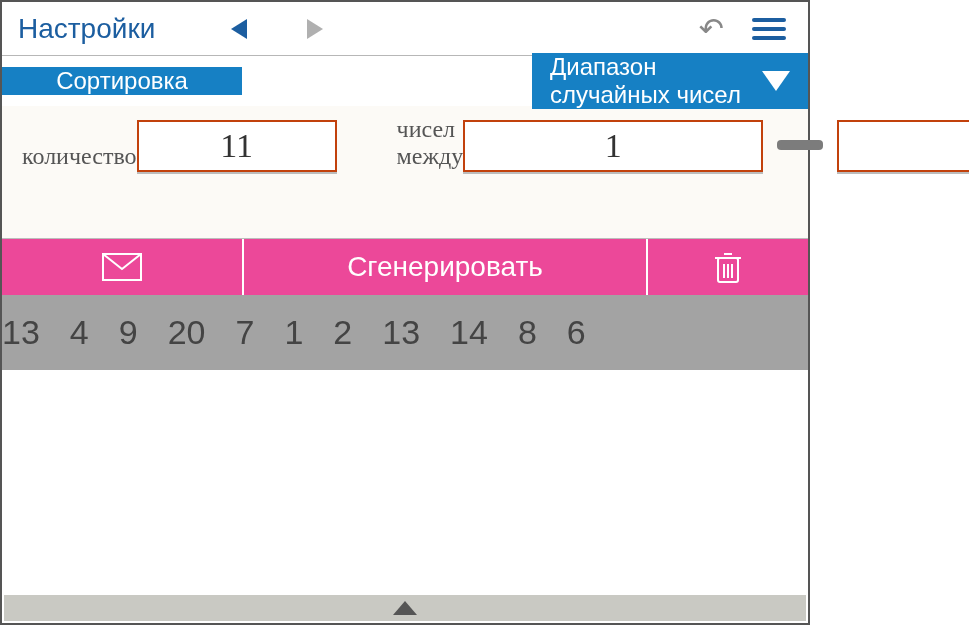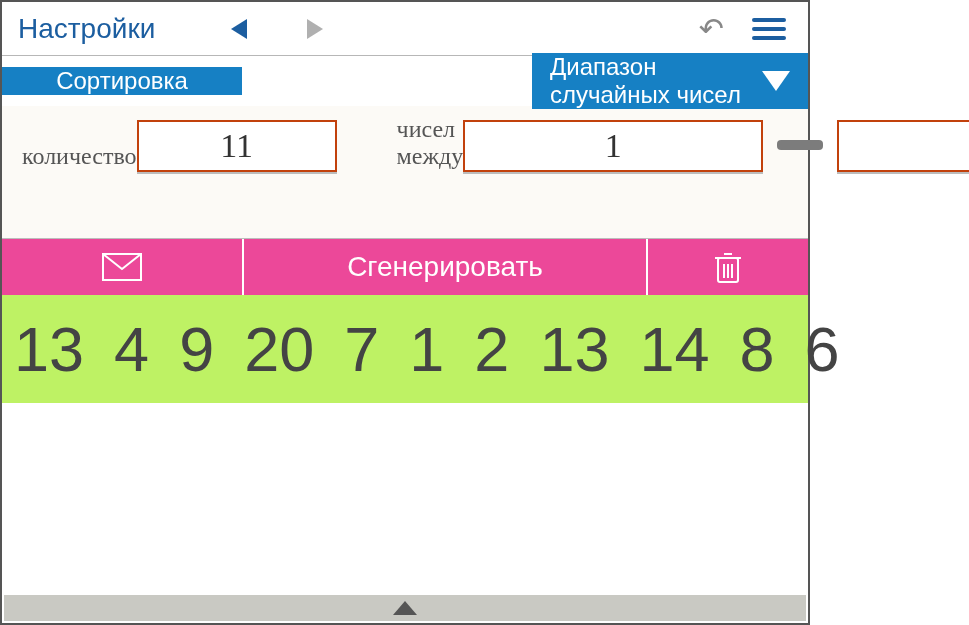--- a/index.html
+++ b/index.html
@@ -36,21 +36,21 @@
   .dash { width: 46px; height: 10px; background: #7c7c7c; border-radius: 4px; margin-bottom: 22px; }
 
   
   .actionbar { display: flex; height: 56px; background: #ec4899; }
   .action-cell { display: flex; align-items: center; justify-content: center; color: #fff; font-size: 28px; cursor: pointer; }
   .action-mail { flex: 0 0 240px; }
   .action-gen  { flex: 1; border-left: 2px solid #fff; border-right: 2px solid #fff; }
   .action-del  { flex: 0 0 160px; }
 
   
-  .results { padding: 18px 12px; display: flex; gap: 30px; font-size: 63px; color: #444; background: #bef264; }
+  .results { padding: 18px 0; display: flex; gap: 30px; font-size: 34px; color: #444; background: #a3a3a3; }
 
   
   .bottom { position: absolute; left: 2px; right: 2px; bottom: 2px; height: 26px; background: #c9c9c3; display: flex; align-items: center; justify-content: center; cursor: pointer; }
   .tri-up-dark { width: 0; height: 0; border-left: 12px solid transparent; border-right: 12px solid transparent; border-bottom: 14px solid #555; }
 </style>
 </head>
 <body>
 
 <div class="frame">
 

